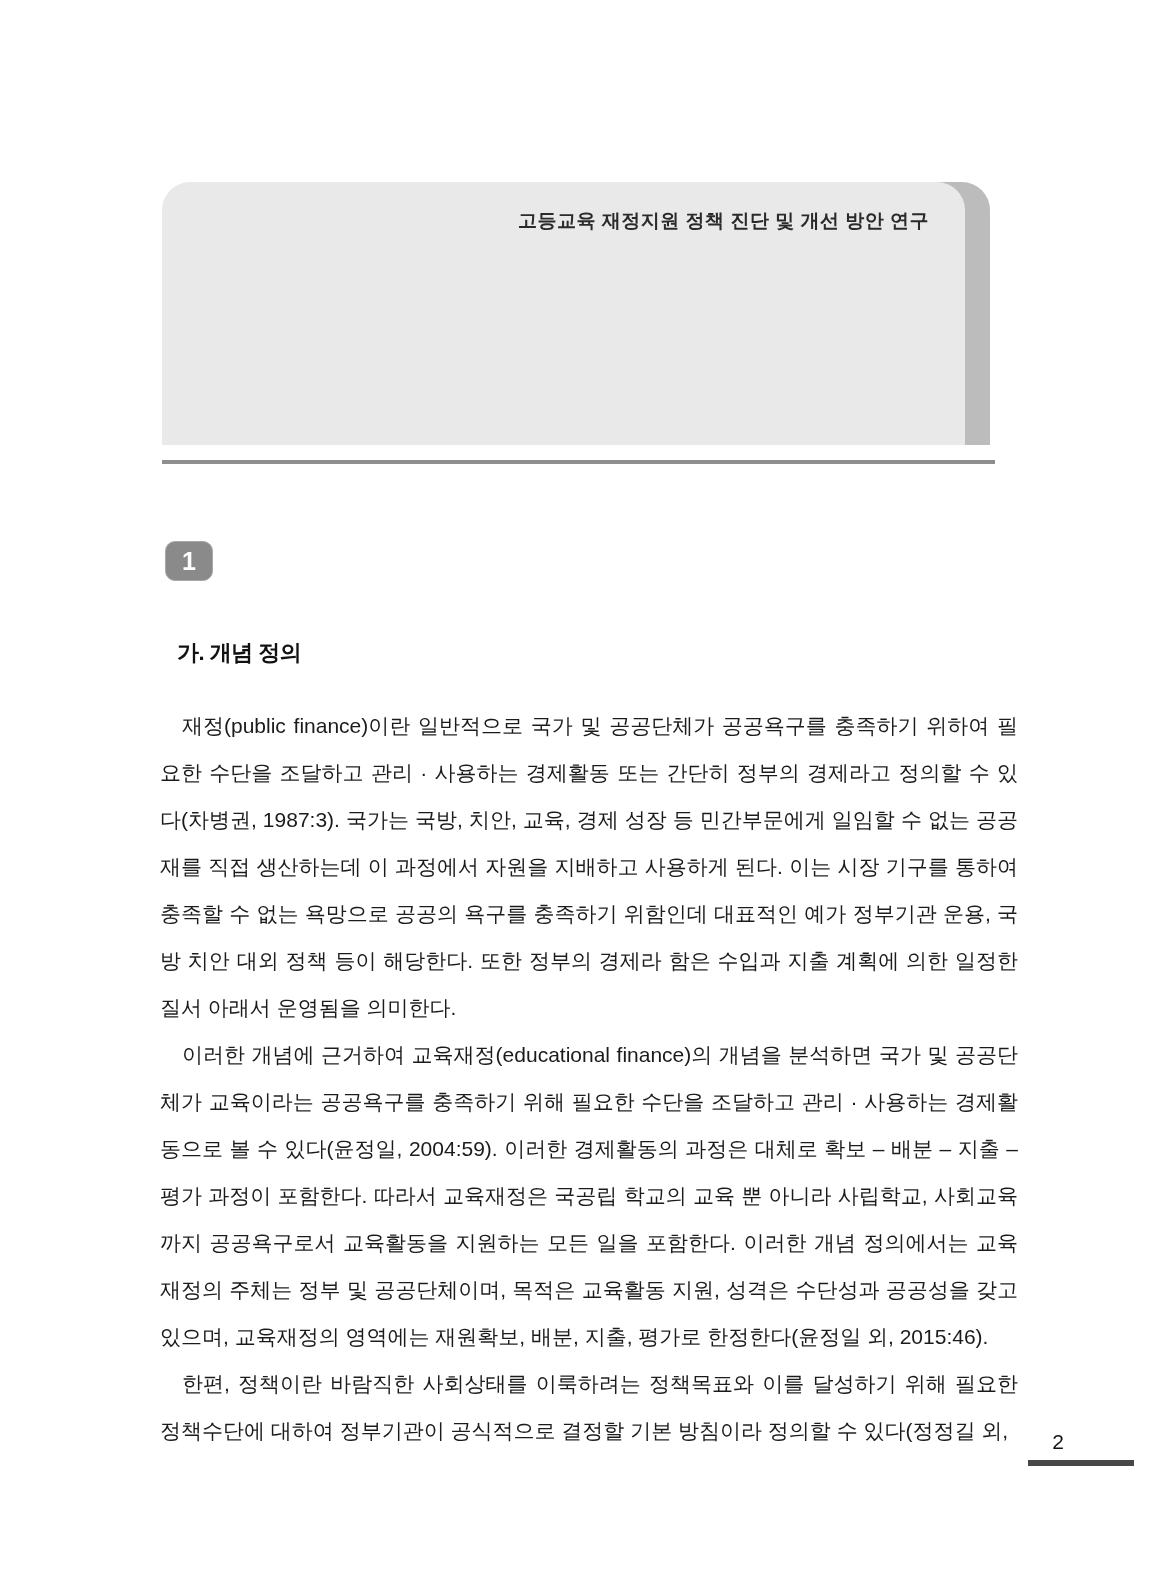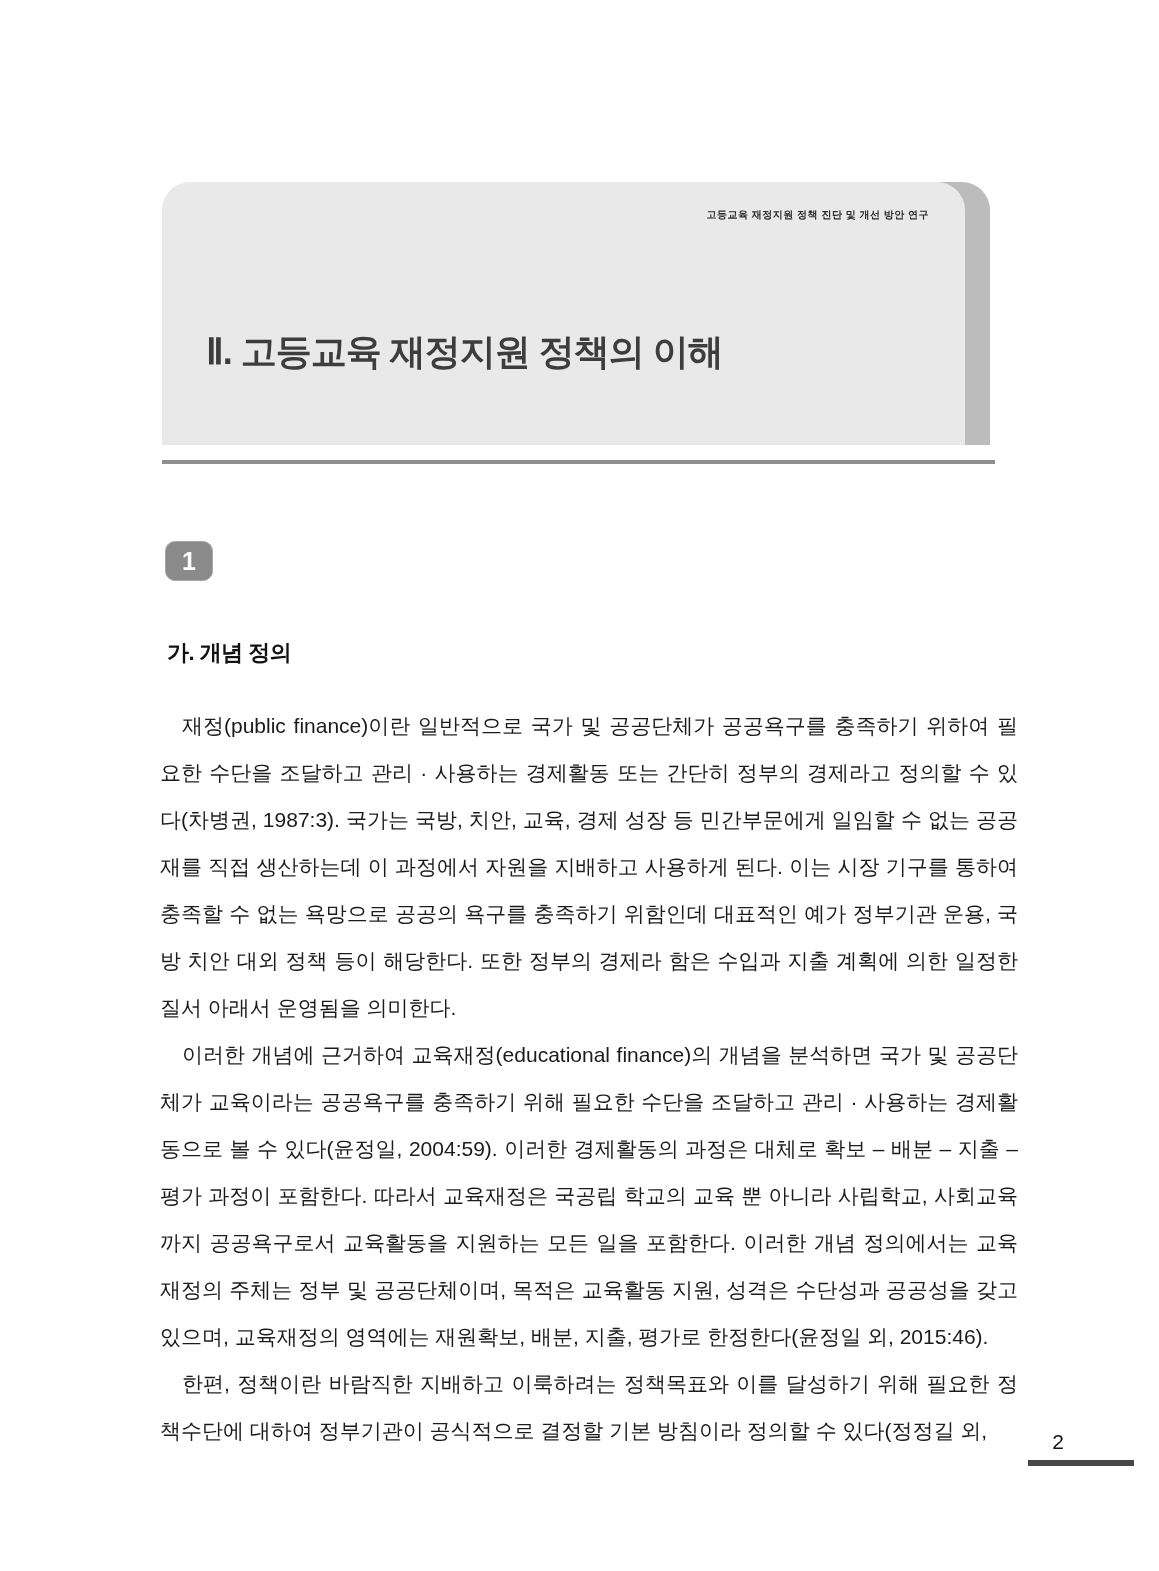--- a/index.html
+++ b/index.html
@@ -24,21 +24,21 @@
   .banner {
     position: absolute;
     left: 162px; top: 182px;
     width: 803px; height: 263px;
     background: #e9e9e9;
     border-radius: 28px 28px 0 0;
   }
   .running-title {
     position: absolute;
     top: 26px; right: 36px;
-    font-size: 10px;
+    font-size: 19px;
     font-weight: bold;
     color: #2a2a2a;
     letter-spacing: 0.5px;
   }
   .chapter-title {
     position: absolute;
     left: 44px; top: 146px;
     font-size: 36px;
     font-weight: bold;
     color: #3d3d3d;
@@ -77,21 +77,21 @@
   .section-title {
     font-size: 27px;
     font-weight: bold;
     color: #0a0a0a;
     letter-spacing: -0.5px;
   }
 
   
   .subsection-title {
     position: absolute;
-    left: 167px; top: 638px;
+    left: 177px; top: 638px;
     font-size: 22px;
     font-weight: bold;
     color: #111111;
     letter-spacing: -0.5px;
   }
 
   
   .body-text {
     position: absolute;
     left: 160px; top: 702px;
@@ -125,33 +125,32 @@
 </style>
 </head>
 <body>
 
 <div class="page">
 
   <div class="banner-shadow"></div>
 
   <div class="banner">
     <div class="running-title">고등교육 재정지원 정책 진단 및 개선 방안 연구</div>
-    <h1 class="chapter-title">Ⅱ. 고등교육 재정지원 정책의 이해</h1>
   </div>
 
   <div class="rule"></div>
 
   <div class="section-heading">
     <span class="badge">1</span>
   </div>
 
   <h2 class="subsection-title">가. 개념 정의</h2>
 
   <div class="body-text">
     <p>재정(public finance)이란 일반적으로 국가 및 공공단체가 공공욕구를 충족하기 위하여 필요한 수단을 조달하고 관리 · 사용하는 경제활동 또는 간단히 정부의 경제라고 정의할 수 있다(차병권, 1987:3). 국가는 국방, 치안, 교육, 경제 성장 등 민간부문에게 일임할 수 없는 공공재를 직접 생산하는데 이 과정에서 자원을 지배하고 사용하게 된다. 이는 시장 기구를 통하여 충족할 수 없는 욕망으로 공공의 욕구를 충족하기 위함인데 대표적인 예가 정부기관 운용, 국방 치안 대외 정책 등이 해당한다. 또한 정부의 경제라 함은 수입과 지출 계획에 의한 일정한 질서 아래서 운영됨을 의미한다.</p>
     <p>이러한 개념에 근거하여 교육재정(educational finance)의 개념을 분석하면 국가 및 공공단체가 교육이라는 공공욕구를 충족하기 위해 필요한 수단을 조달하고 관리 · 사용하는 경제활동으로 볼 수 있다(윤정일, 2004:59). 이러한 경제활동의 과정은 대체로 확보 – 배분 – 지출 – 평가 과정이 포함한다. 따라서 교육재정은 국공립 학교의 교육 뿐 아니라 사립학교, 사회교육까지 공공욕구로서 교육활동을 지원하는 모든 일을 포함한다. 이러한 개념 정의에서는 교육재정의 주체는 정부 및 공공단체이며, 목적은 교육활동 지원, 성격은 수단성과 공공성을 갖고 있으며, 교육재정의 영역에는 재원확보, 배분, 지출, 평가로 한정한다(윤정일 외, 2015:46).</p>
-    <p>한편, 정책이란 바람직한 지배하고 이룩하려는 정책목표와 이를 달성하기 위해 필요한 정책수단에 대하여 정부기관이 공식적으로 결정할 기본 방침이라 정의할 수 있다(정정길 외,</p>
+    <p>한편, 정책이란 바람직한 사회상태를 이룩하려는 정책목표와 이를 달성하기 위해 필요한 정책수단에 대하여 정부기관이 공식적으로 결정할 기본 방침이라 정의할 수 있다(정정길 외,</p>
   </div>
 
   <div class="page-number">2</div>
   <div class="footer-bar"></div>
 
 </div>
 
 </body></html>

